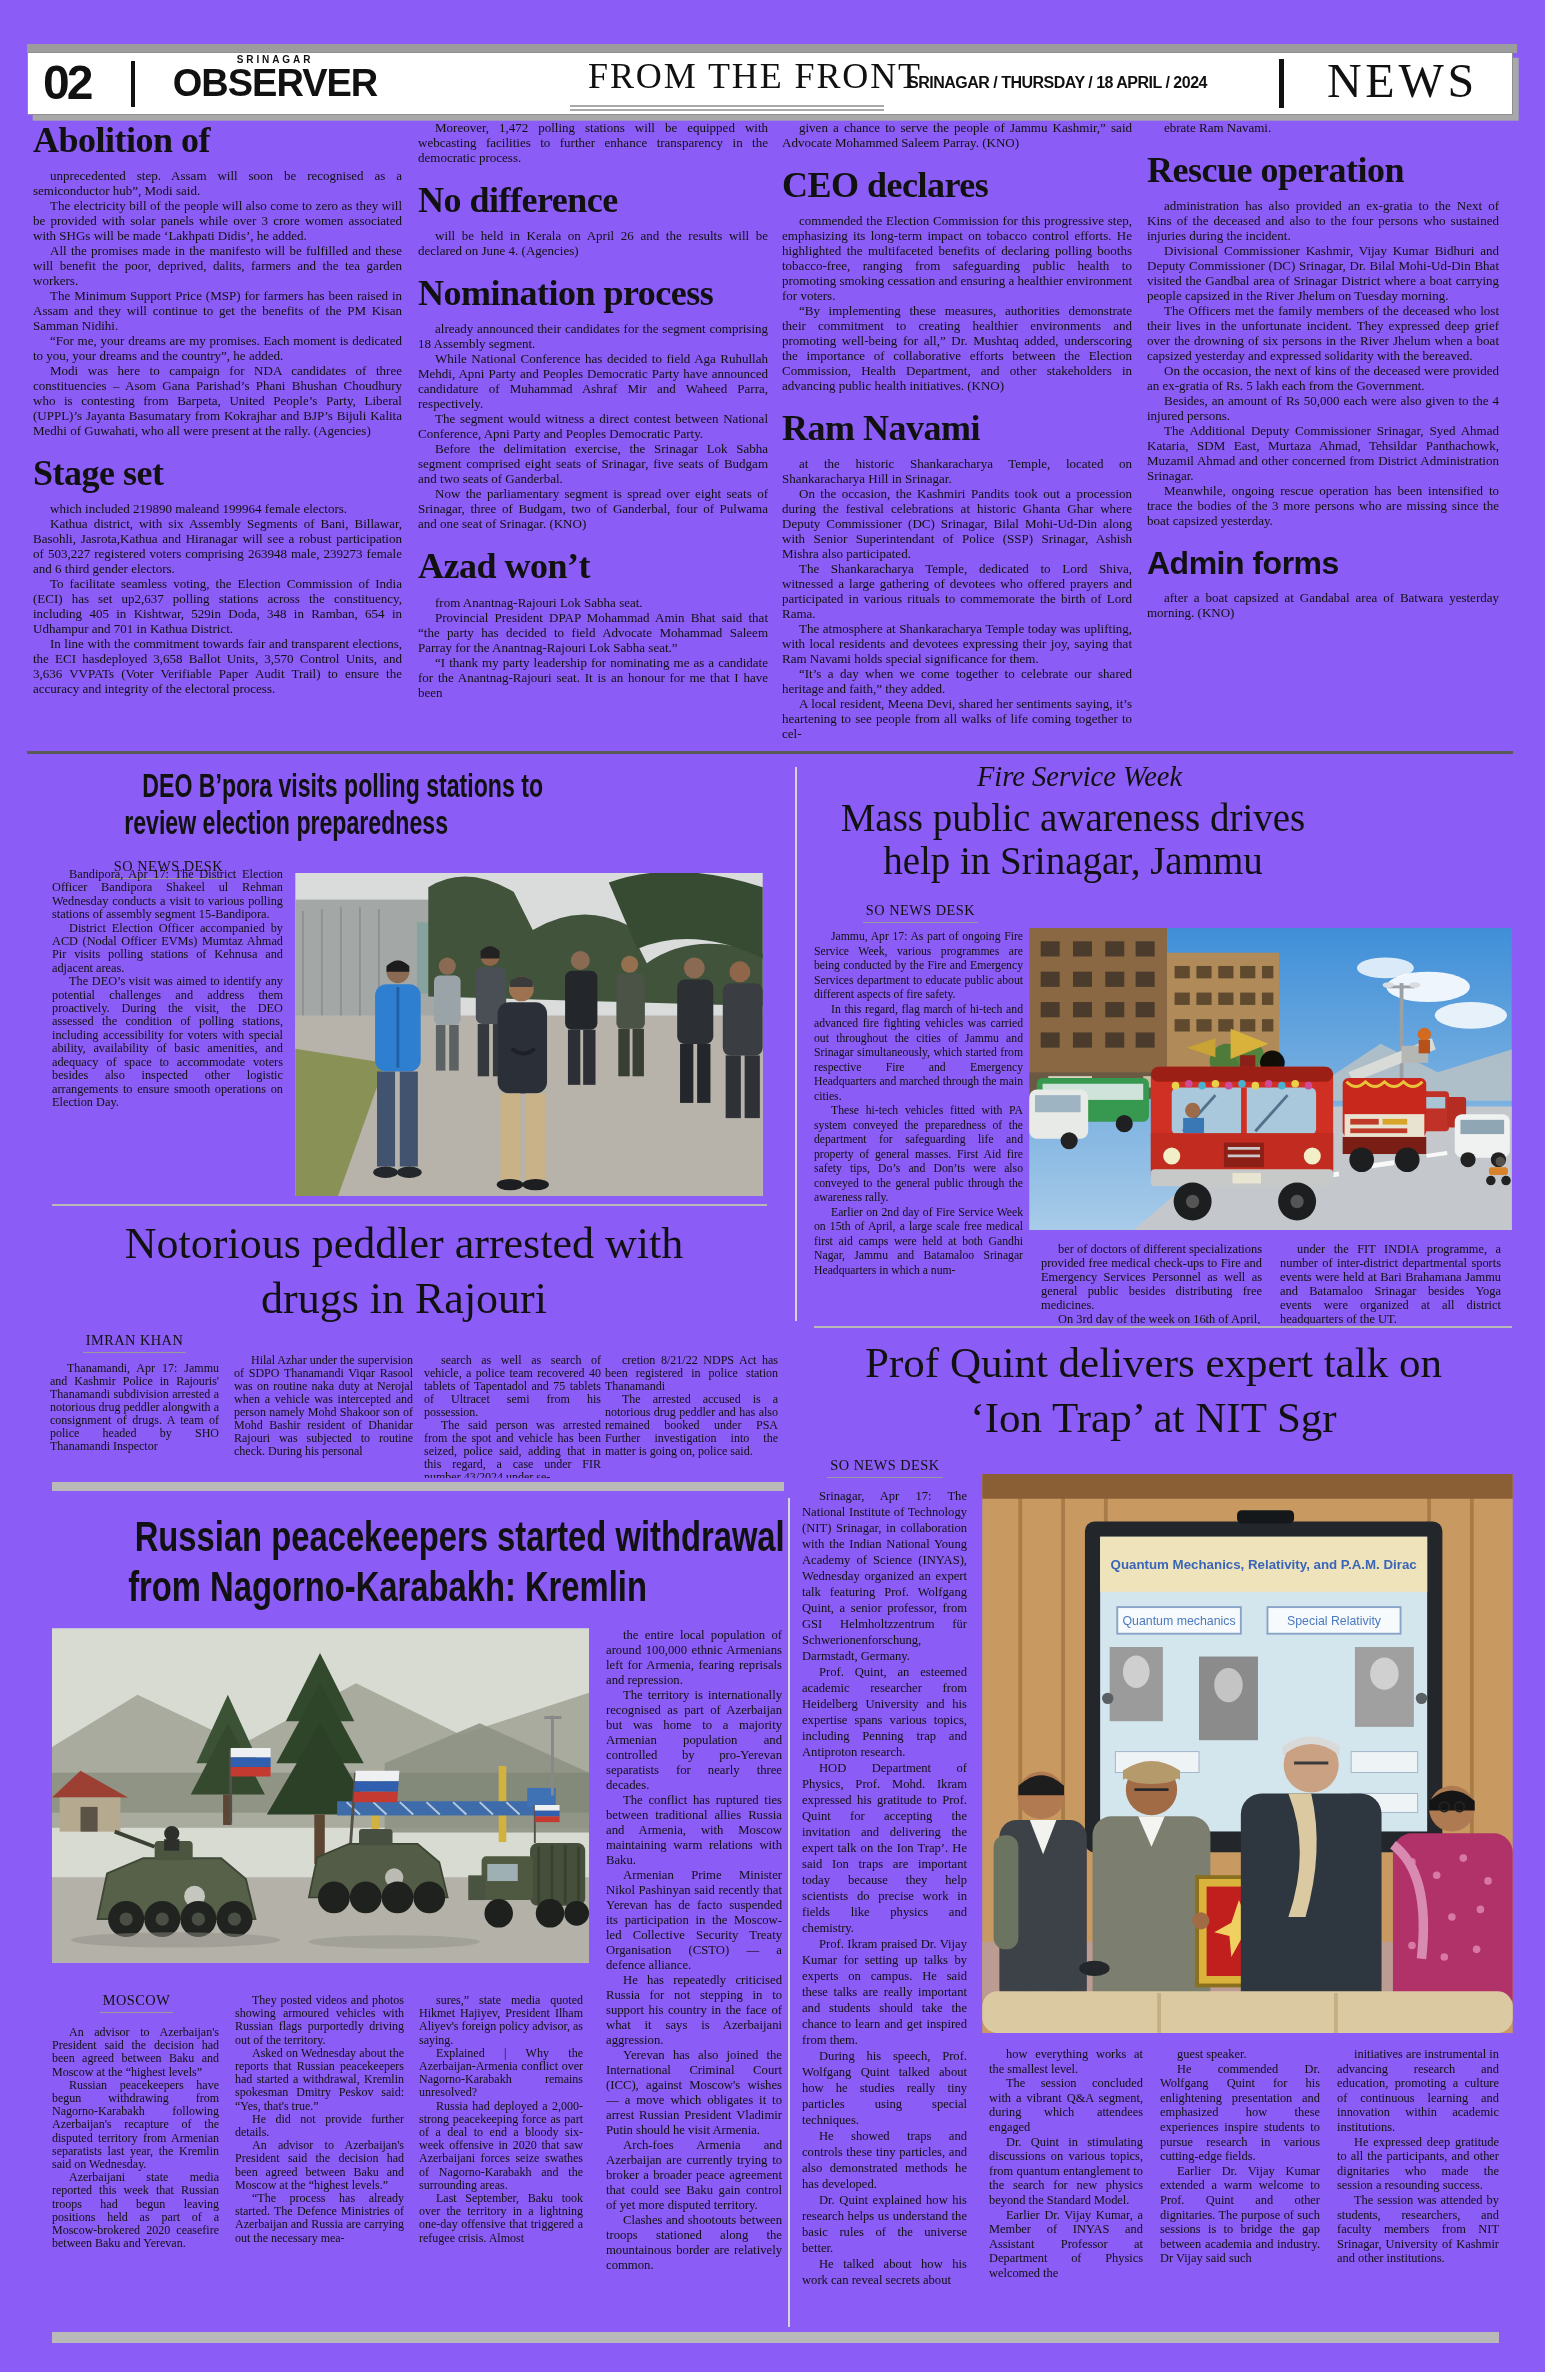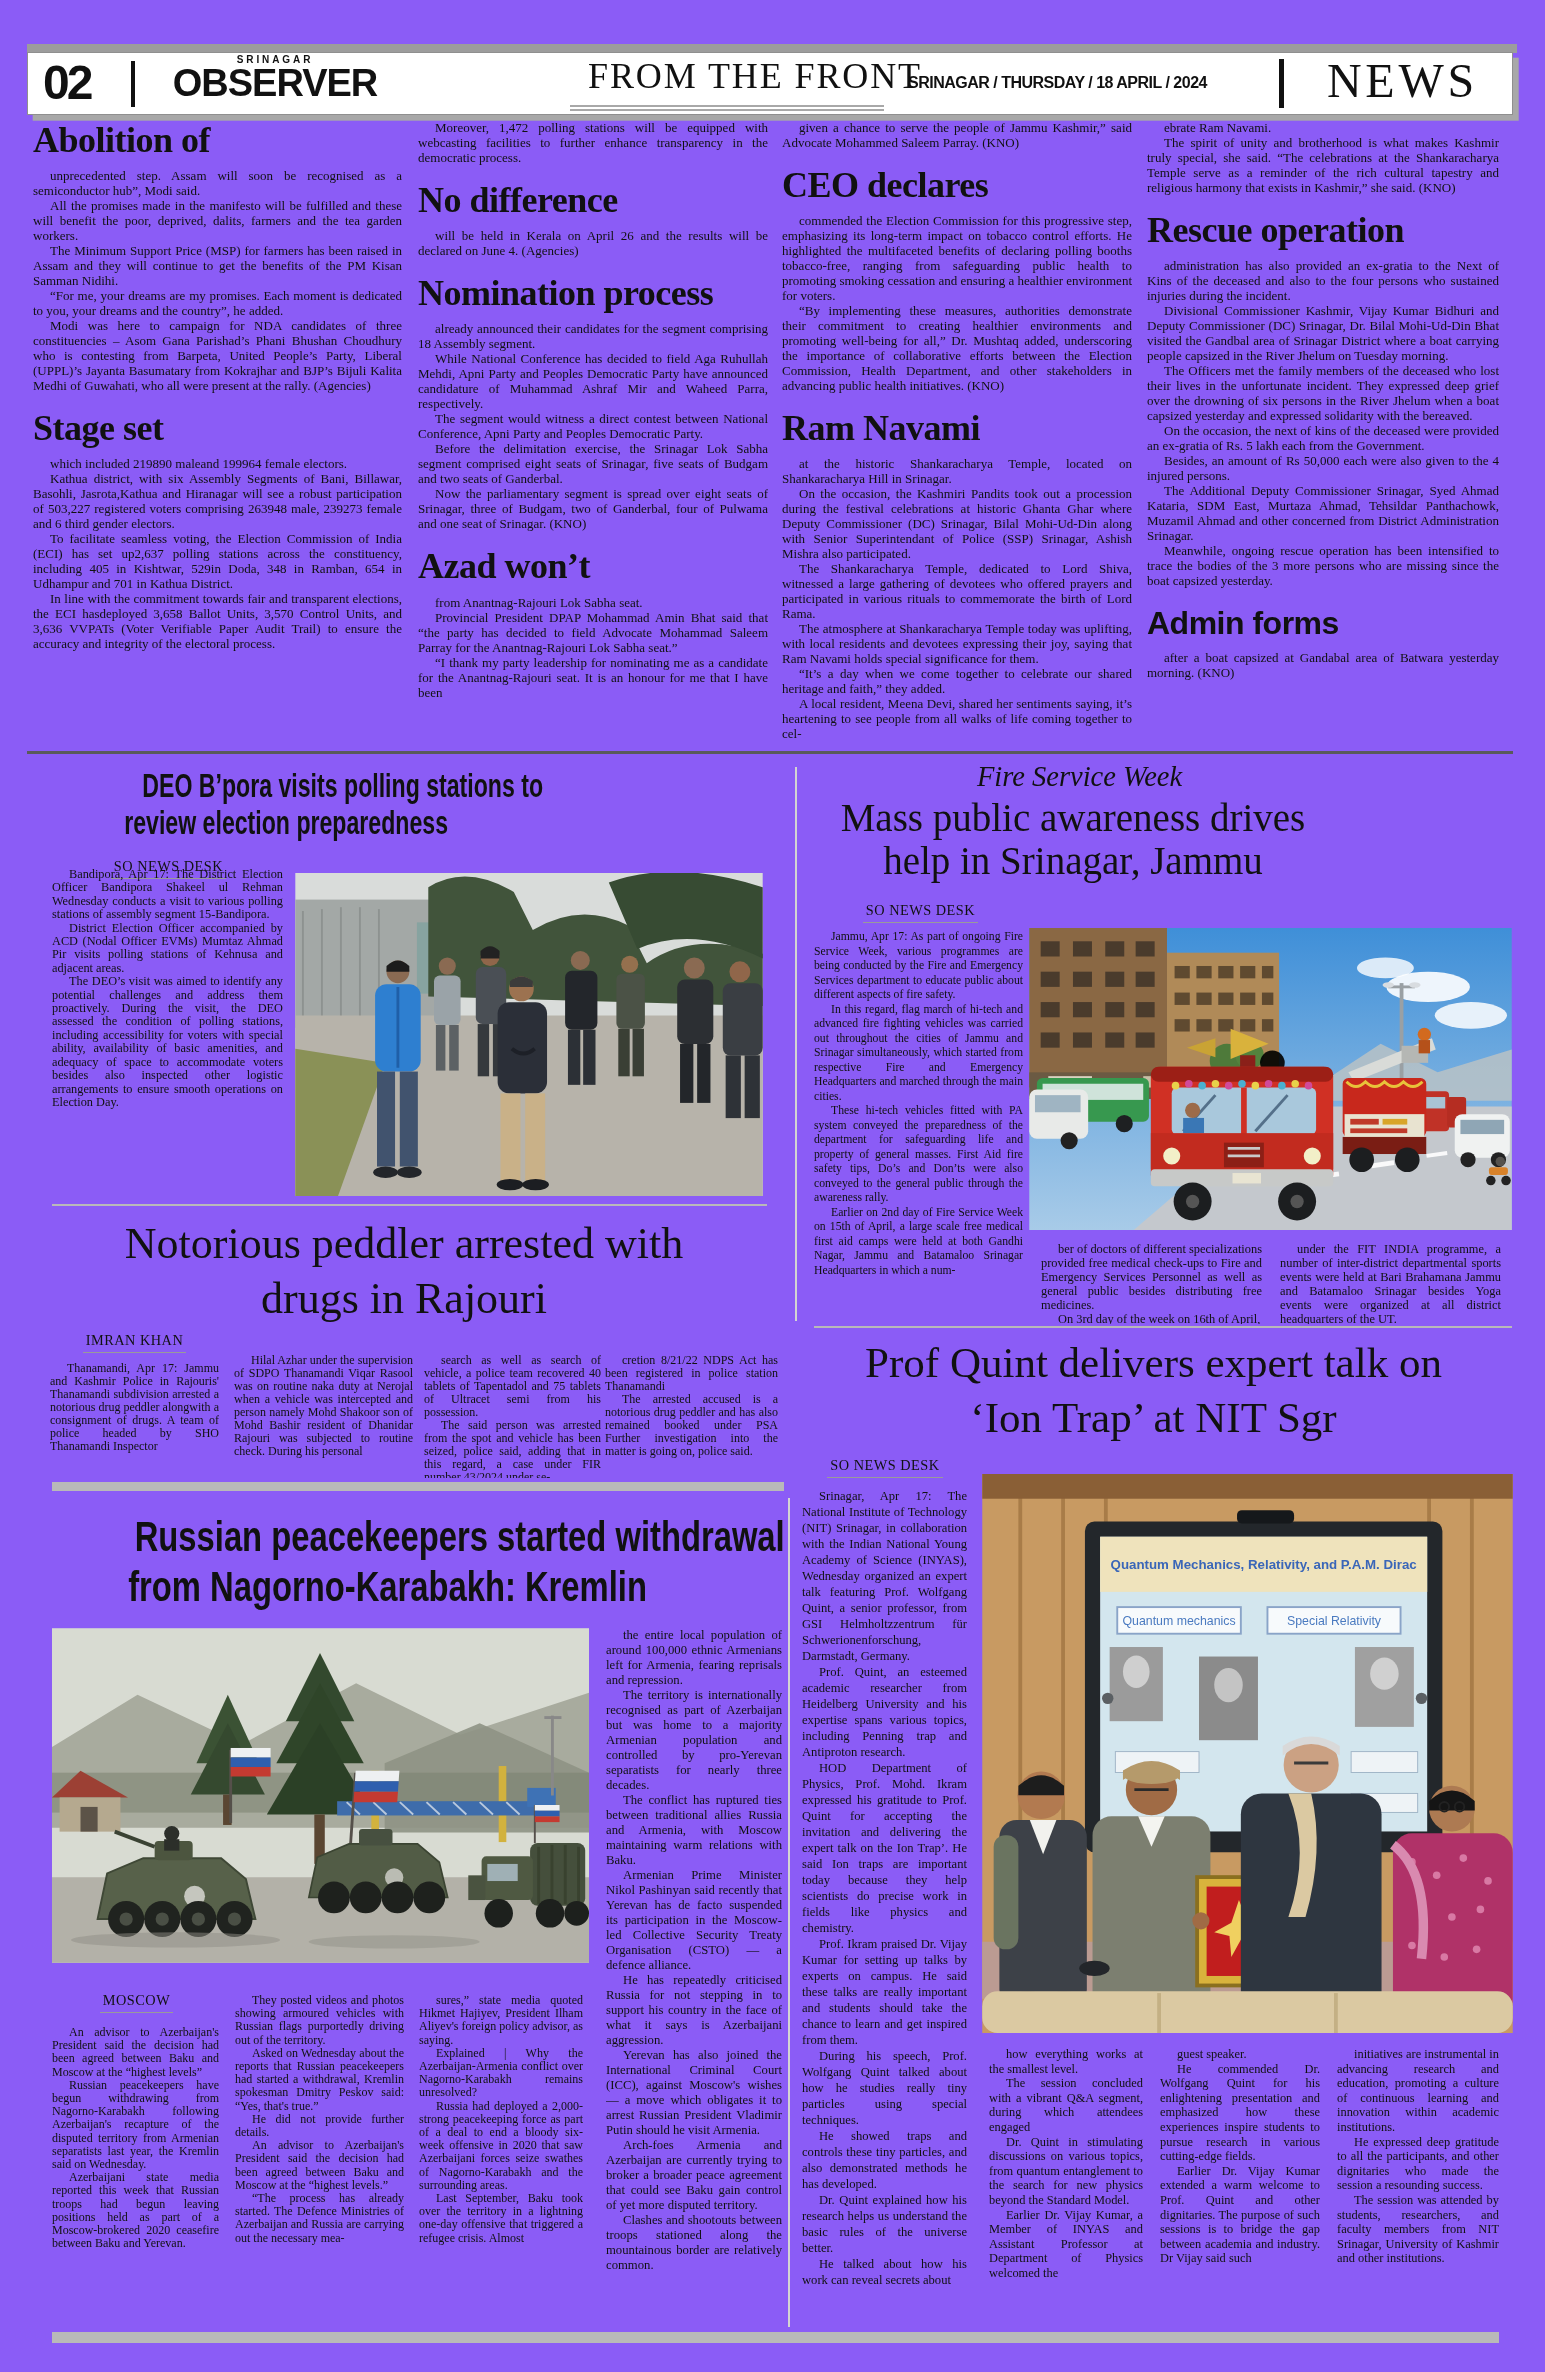--- a/index.html
+++ b/index.html
@@ -68,20 +68,21 @@
     </div>
     <div class="mh-date">SRINAGAR / THURSDAY / 18 APRIL / 2024</div>
     <div class="mh-bar2"></div>
     <div class="mh-news">NEWS</div>
   </div>
 
   <div class="textcol" style="left:33px;top:120px;width:369px;height:630px;font-size:13px;line-height:15px;">
     <div class="hd-serif first">Abolition of</div>
     <div>
         <p class="para">unprecedented step. Assam will soon be recognised as a semiconductor hub”, Modi said.</p>
+        <p class="para">The electricity bill of the people will also come to zero as they will be provided with solar panels while over 3 crore women associated with SHGs will be made ‘Lakhpati Didis’, he added.</p>
         <p class="para">All the promises made in the manifesto will be fulfilled and these will benefit the poor, deprived, dalits, farmers and the tea garden workers.</p>
         <p class="para">The Minimum Support Price (MSP) for farmers has been raised in Assam and they will continue to get the benefits of the PM Kisan Samman Nidihi.</p>
         <p class="para">“For me, your dreams are my promises. Each moment is dedicated to you, your dreams and the country”, he added.</p>
         <p class="para">Modi was here to campaign for NDA candidates of three constituencies – Asom Gana Parishad’s Phani Bhushan Choudhury who is contesting from Barpeta, United People’s Party, Liberal (UPPL)’s Jayanta Basumatary from Kokrajhar and BJP’s Bijuli Kalita Medhi of Guwahati, who all were present at the rally. (Agencies)</p>
       </div>
     <div class="hd-serif">Stage set</div>
     <div>
         <p class="para">which included 219890 maleand 199964 female electors.</p>
         <p class="para">Kathua district, with six Assembly Segments of Bani, Billawar, Basohli, Jasrota,Kathua and Hiranagar will see a robust participation of 503,227 registered voters comprising 263948 male, 239273 female and 6 third gender electors.</p>
         <p class="para">To facilitate seamless voting, the Election Commission of India (ECI) has set up2,637 polling stations across the constituency, including 405 in Kishtwar, 529in Doda, 348 in Ramban, 654 in Udhampur and 701 in Kathua District.</p>
@@ -129,21 +130,20 @@
         <p class="para">The Shankaracharya Temple, dedicated to Lord Shiva, witnessed a large gathering of devotees who offered prayers and participated in various rituals to commemorate the birth of Lord Rama.</p>
         <p class="para">The atmosphere at Shankaracharya Temple today was uplifting, with local residents and devotees expressing their joy, saying that Ram Navami holds special significance for them.</p>
         <p class="para">“It’s a day when we come together to celebrate our shared heritage and faith,” they added.</p>
         <p class="para">A local resident, Meena Devi, shared her sentiments saying, it’s heartening to see people from all walks of life coming together to cel-</p>
       </div>
   </div>
 
   <div class="textcol" style="left:1147px;top:120px;width:352px;height:630px;font-size:13px;line-height:15px;">
     <div>
         <p class="para">ebrate Ram Navami.</p>
-        <p class="para">The spirit of unity and brotherhood is what makes Kashmir truly special, she said. “The celebrations at the Shankaracharya Temple serve as a reminder of the rich cultural tapestry and religious harmony that exists in Kashmir,” she said. (KNO)</p>
       </div>
     <div class="hd-serif">Rescue operation</div>
     <div>
         <p class="para">administration has also provided an ex-gratia to the Next of Kins of the deceased and also to the four persons who sustained injuries during the incident.</p>
         <p class="para">Divisional Commissioner Kashmir, Vijay Kumar Bidhuri and Deputy Commissioner (DC) Srinagar, Dr. Bilal Mohi-Ud-Din Bhat visited the Gandbal area of Srinagar District where a boat carrying people capsized in the River Jhelum on Tuesday morning.</p>
         <p class="para">The Officers met the family members of the deceased who lost their lives in the unfortunate incident. They expressed deep grief over the drowning of six persons in the River Jhelum when a boat capsized yesterday and expressed solidarity with the bereaved.</p>
         <p class="para">On the occasion, the next of kins of the deceased were provided an ex-gratia of Rs. 5 lakh each from the Government.</p>
         <p class="para">Besides, an amount of Rs 50,000 each were also given to the 4 injured persons.</p>
         <p class="para">The Additional Deputy Commissioner Srinagar, Syed Ahmad Kataria,  SDM East, Murtaza Ahmad, Tehsildar Panthachowk, Muzamil Ahmad and other concerned from District Administration Srinagar.</p>
         <p class="para">Meanwhile, ongoing rescue operation has been intensified to trace the bodies of the 3 more persons who are missing since the boat capsized yesterday.</p>

